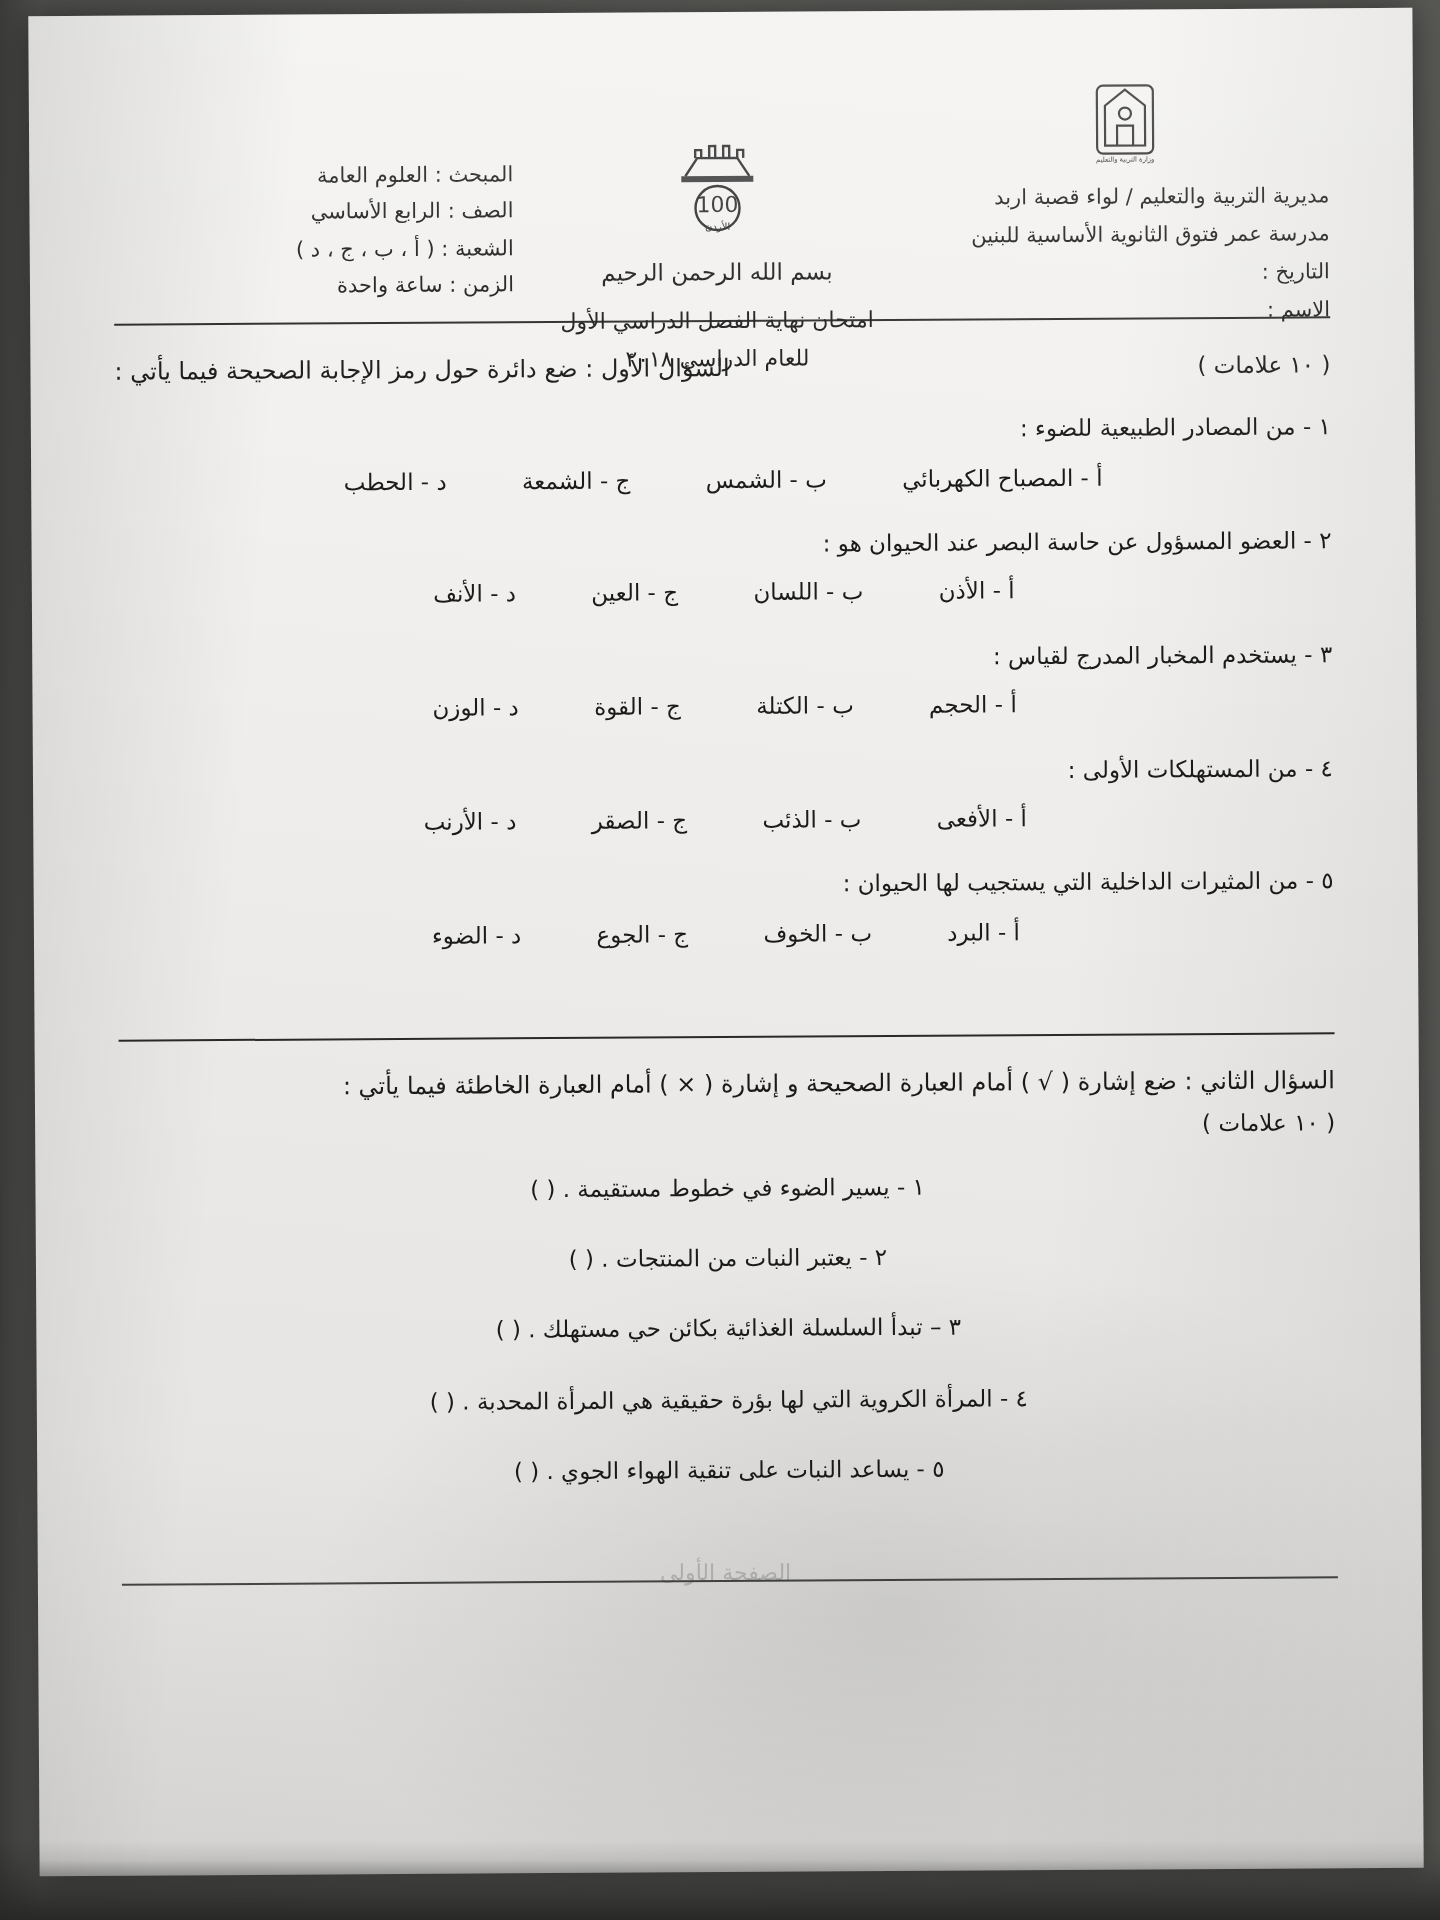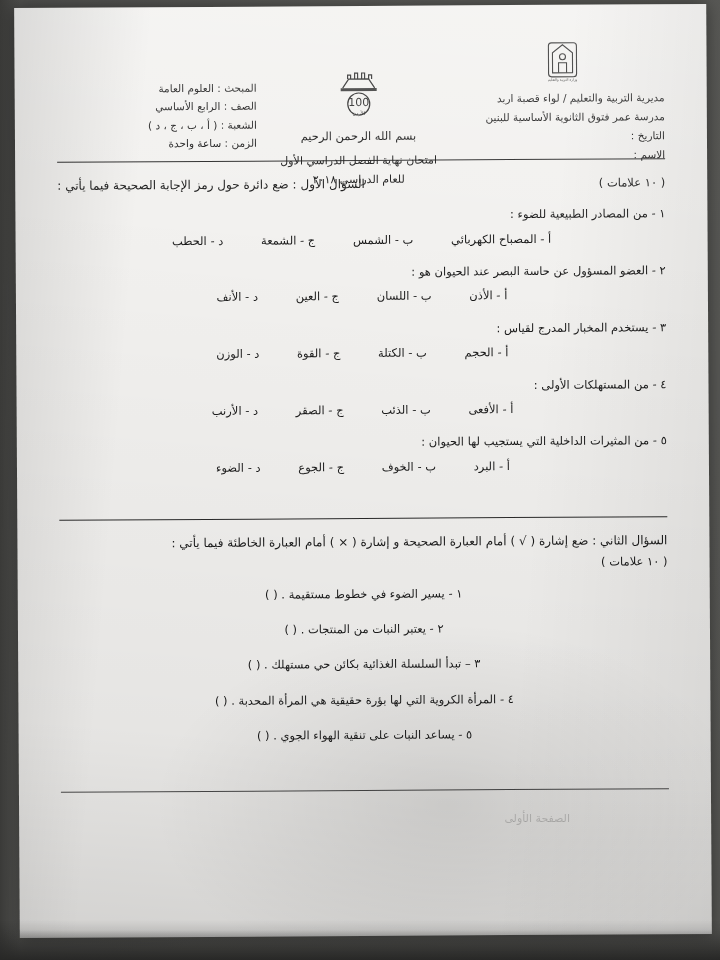--- a/index.html
+++ b/index.html
@@ -160,26 +160,26 @@
     text-align: center;
     margin: 0 0 17px 0;
     font-size: 11.5px;
   }
   .spacer-md { height: 18px; }
 
   
   .ghost {
     position: absolute;
     left: 330px;
-    top: 812px;
+    top: 780px;
     width: 240px;
     height: 14px;
     color: rgba(60,60,60,0.25);
     font-size: 11px;
-    text-align: right;
+    text-align: left;
     letter-spacing: 1px;
   }
 </style>
 </head>
 <body>
 
 <div class="photo">
   <div class="dark-band-left"></div>
 
   <div class="sheet">

